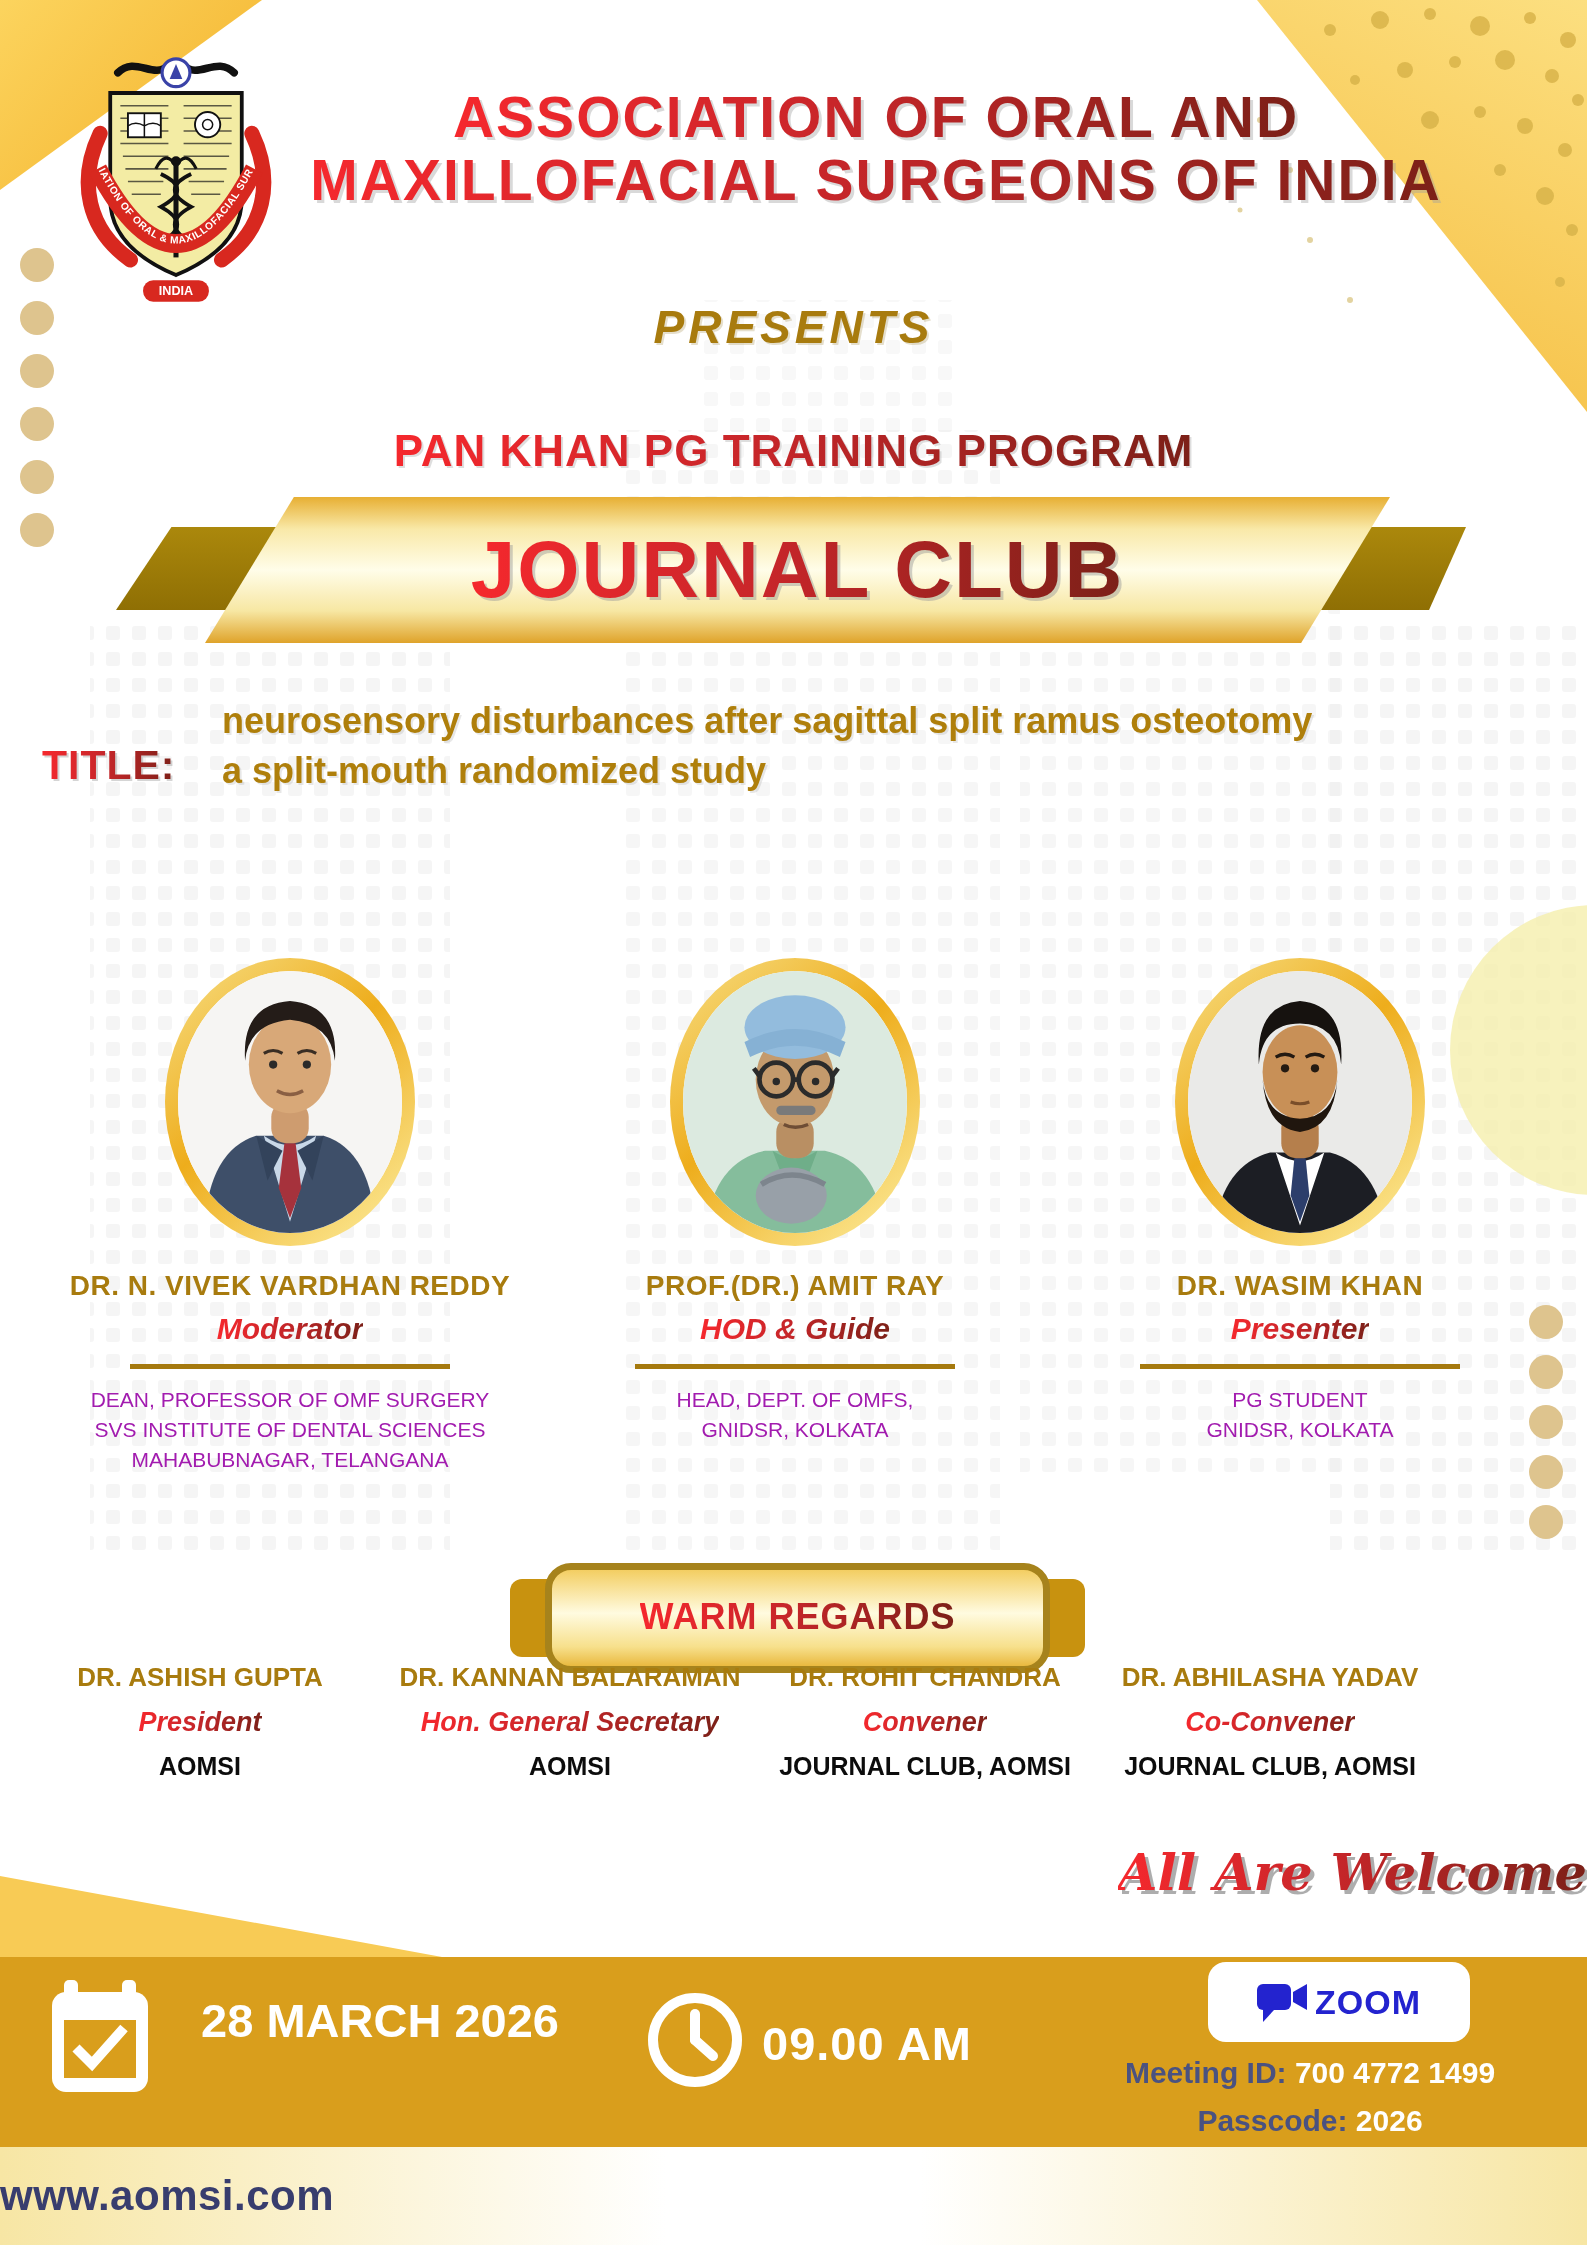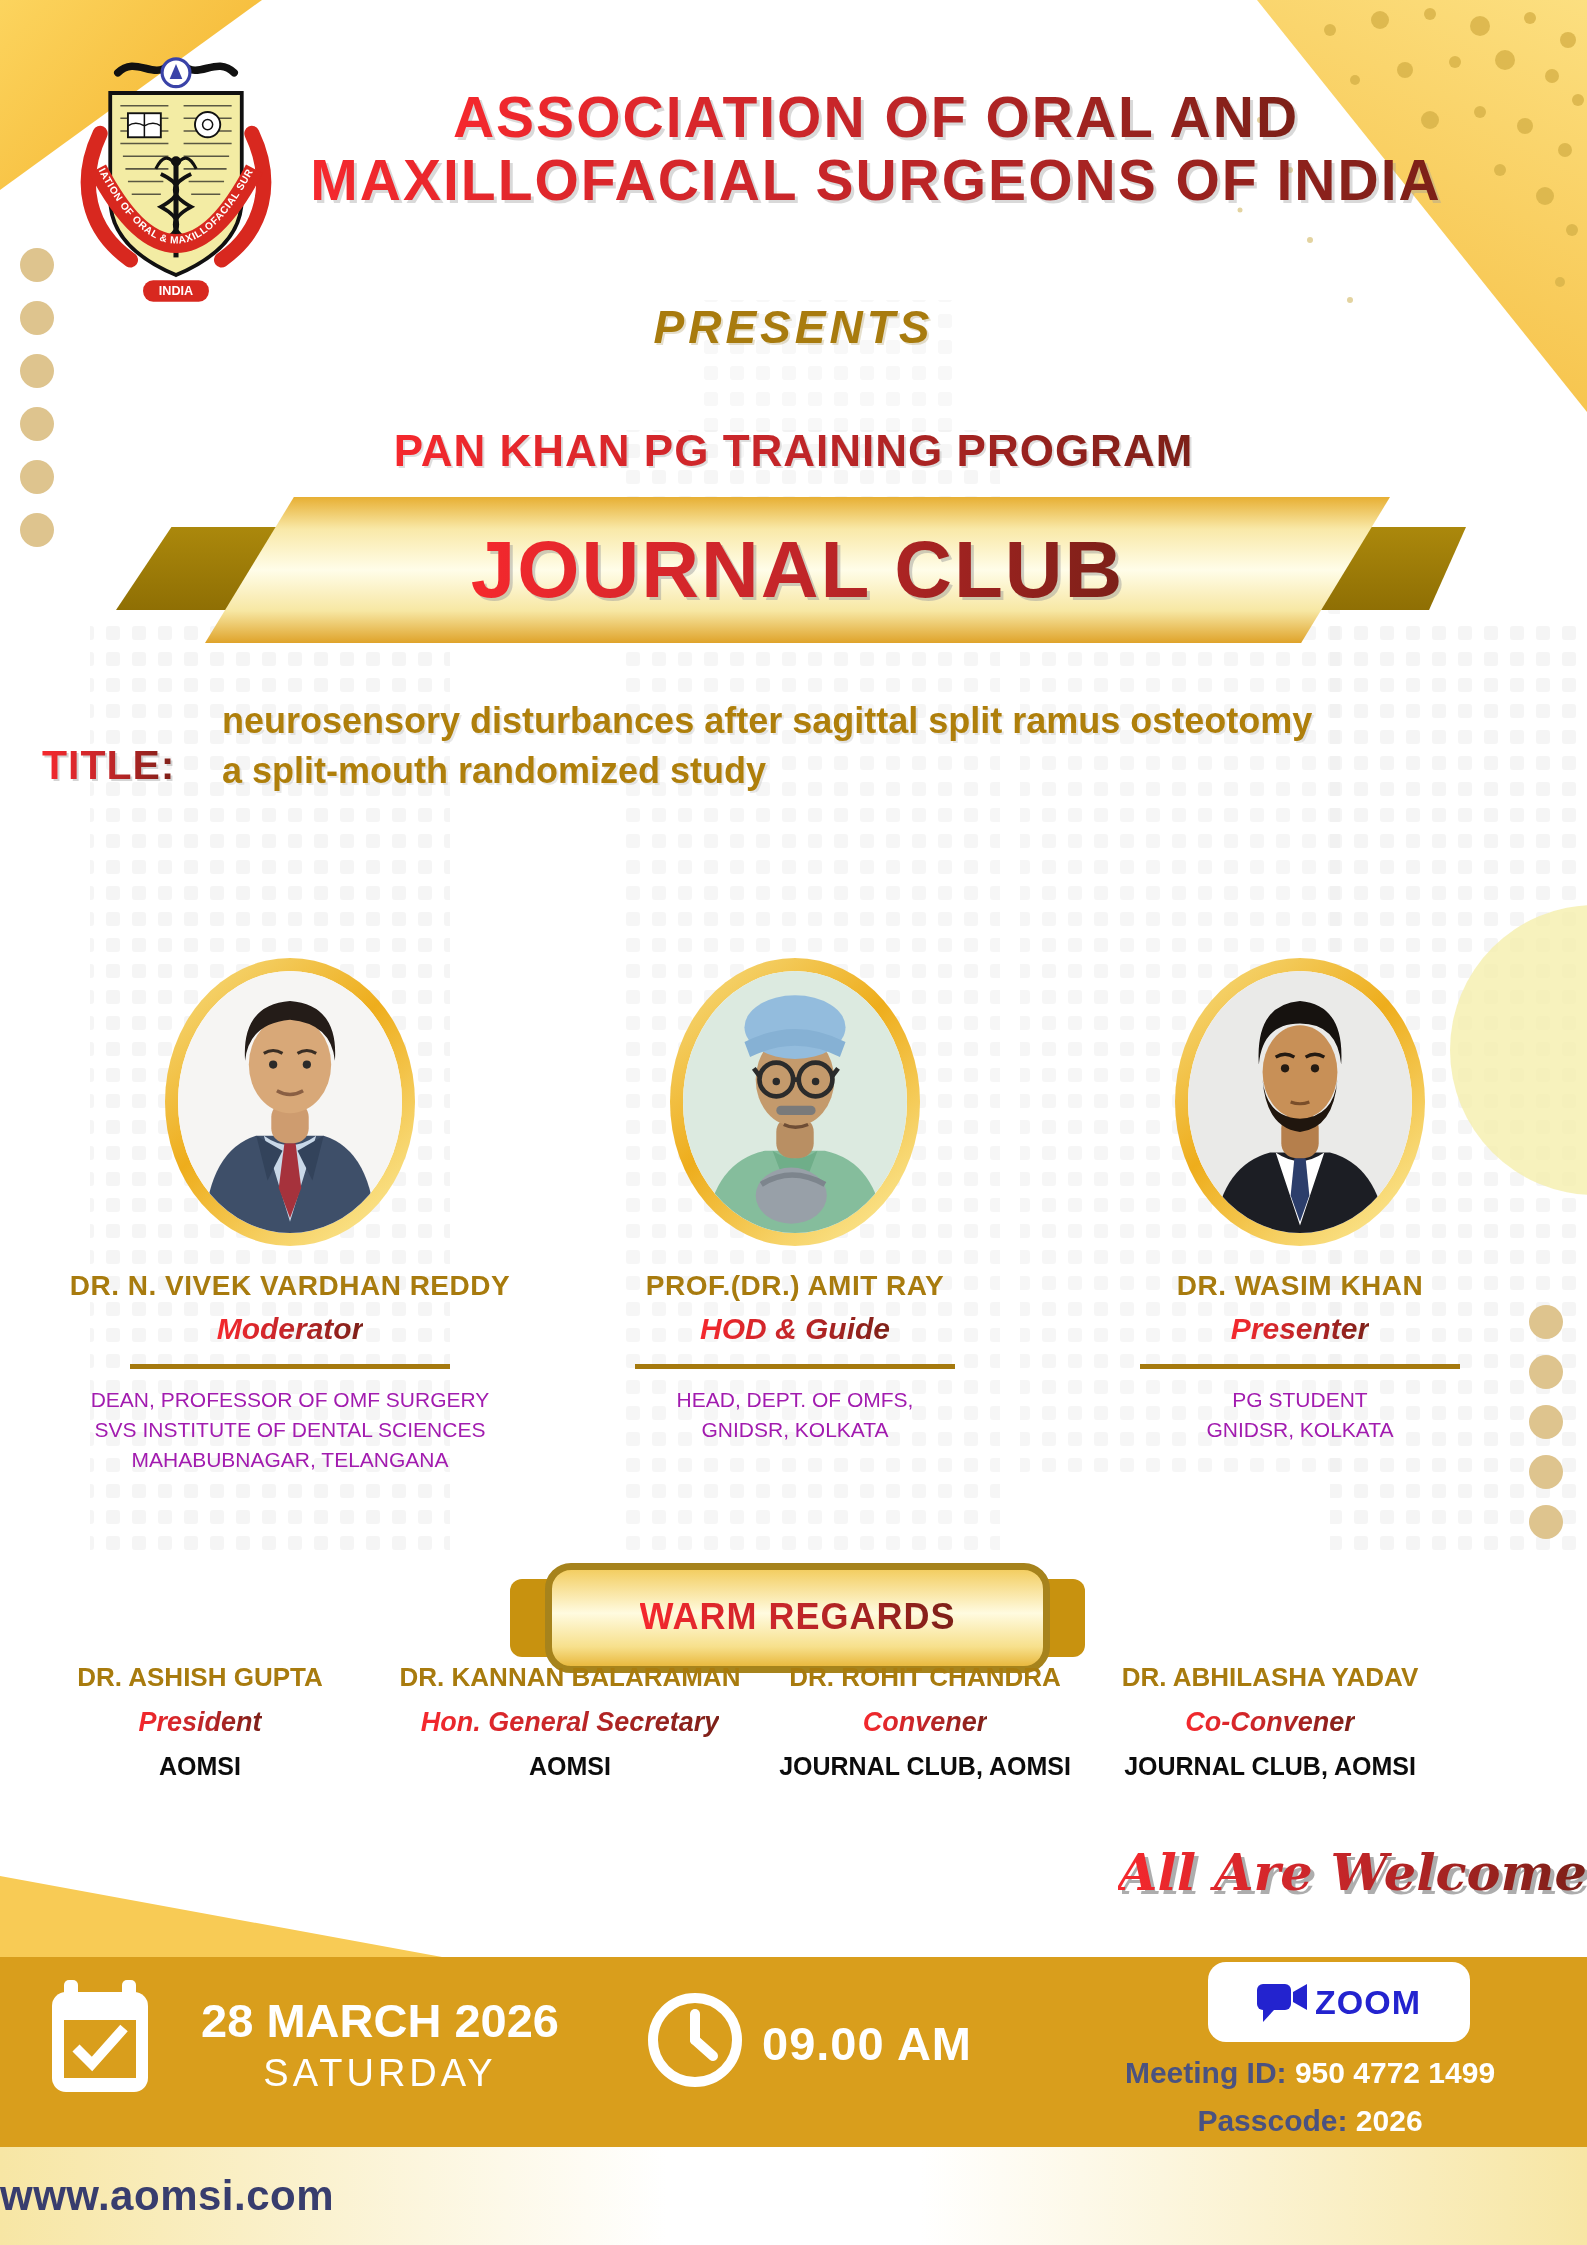--- a/index.html
+++ b/index.html
@@ -362,42 +362,41 @@
 
   <svg class="abs" style="left:48px;top:1980px;" width="104" height="116" viewBox="0 0 52 58">
     <rect x="8" y="0" width="7" height="12" rx="2.5" fill="#fff"></rect>
     <rect x="37" y="0" width="7" height="12" rx="2.5" fill="#fff"></rect>
     <rect x="2" y="6" width="48" height="50" rx="7" fill="#fff"></rect>
     <rect x="8" y="20" width="36" height="29" fill="#D99E1C"></rect>
     <path d="M14 34 L22 42 L38 24" stroke="#fff" stroke-width="5" fill="none"></path>
   </svg>
 
   <div class="abs f-date">28 MARCH 2026</div>
-  <div class="abs f-day">SATURDAY</div>
 
   <svg class="abs" style="left:645px;top:1990px;" width="100" height="100" viewBox="0 0 50 50">
     <circle cx="25" cy="25" r="21" stroke="#fff" stroke-width="5" fill="none"></circle>
     <path d="M25 25 L25 12" stroke="#fff" stroke-width="5" stroke-linecap="round"></path>
     <path d="M25 25 L34 33" stroke="#fff" stroke-width="5" stroke-linecap="round"></path>
   </svg>
 
   <div class="abs f-time">09.00 AM</div>
 
   <div class="abs zoom-badge">
     <svg width="58" height="44" viewBox="0 0 58 44">
       <rect x="0" y="4" width="34" height="26" rx="6" fill="#2323CF"></rect>
       <polygon points="36,12 50,4 50,30 36,22" fill="#2323CF"></polygon>
       <polygon points="6,30 6,42 17,30" fill="#2323CF"></polygon>
     </svg>
     <span class="zoom-word">ZOOM</span>
   </div>
 
   <div class="abs f-line" style="top:2056px;">
     <span class="f-label">Meeting ID:</span>
-    <span class="f-value">950 4772 1499</span>
+    <span class="f-value">700 4772 1499</span>
   </div>
   <div class="abs f-line" style="top:2104px;">
     <span class="f-label">Passcode:</span>
     <span class="f-value">2026</span>
   </div>
 
   <div class="abs web">
     <div class="web-text">www.aomsi.com</div>
   </div>
 

